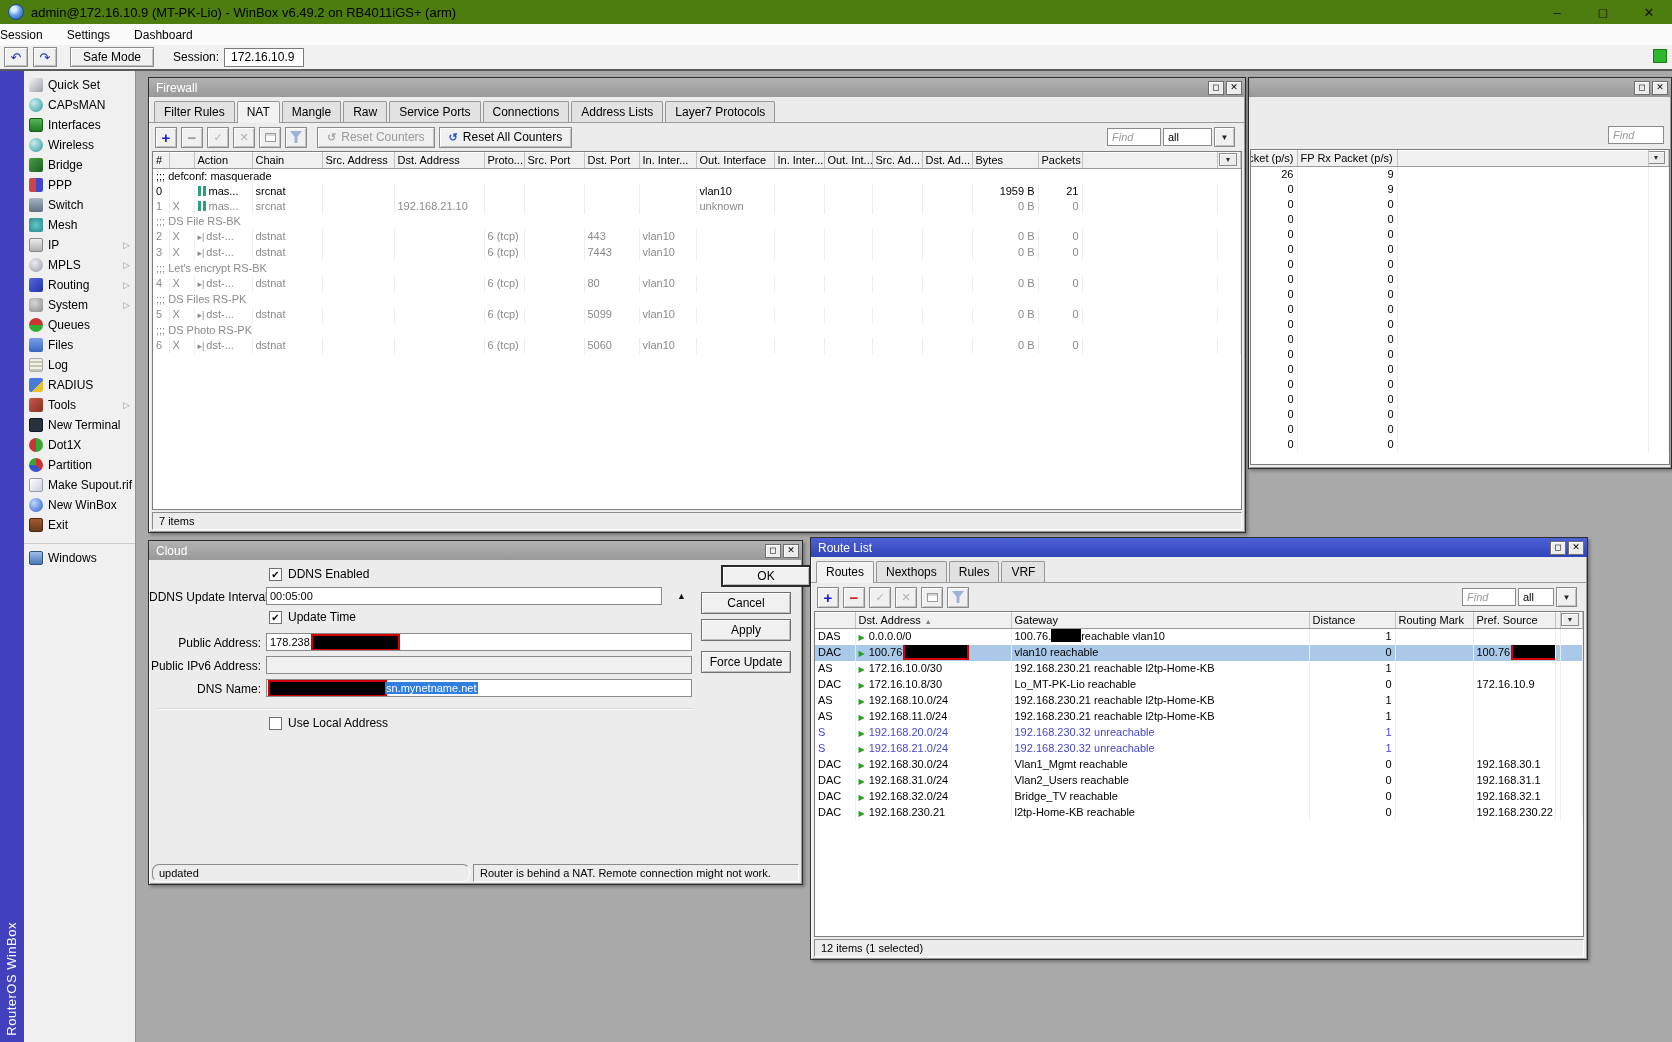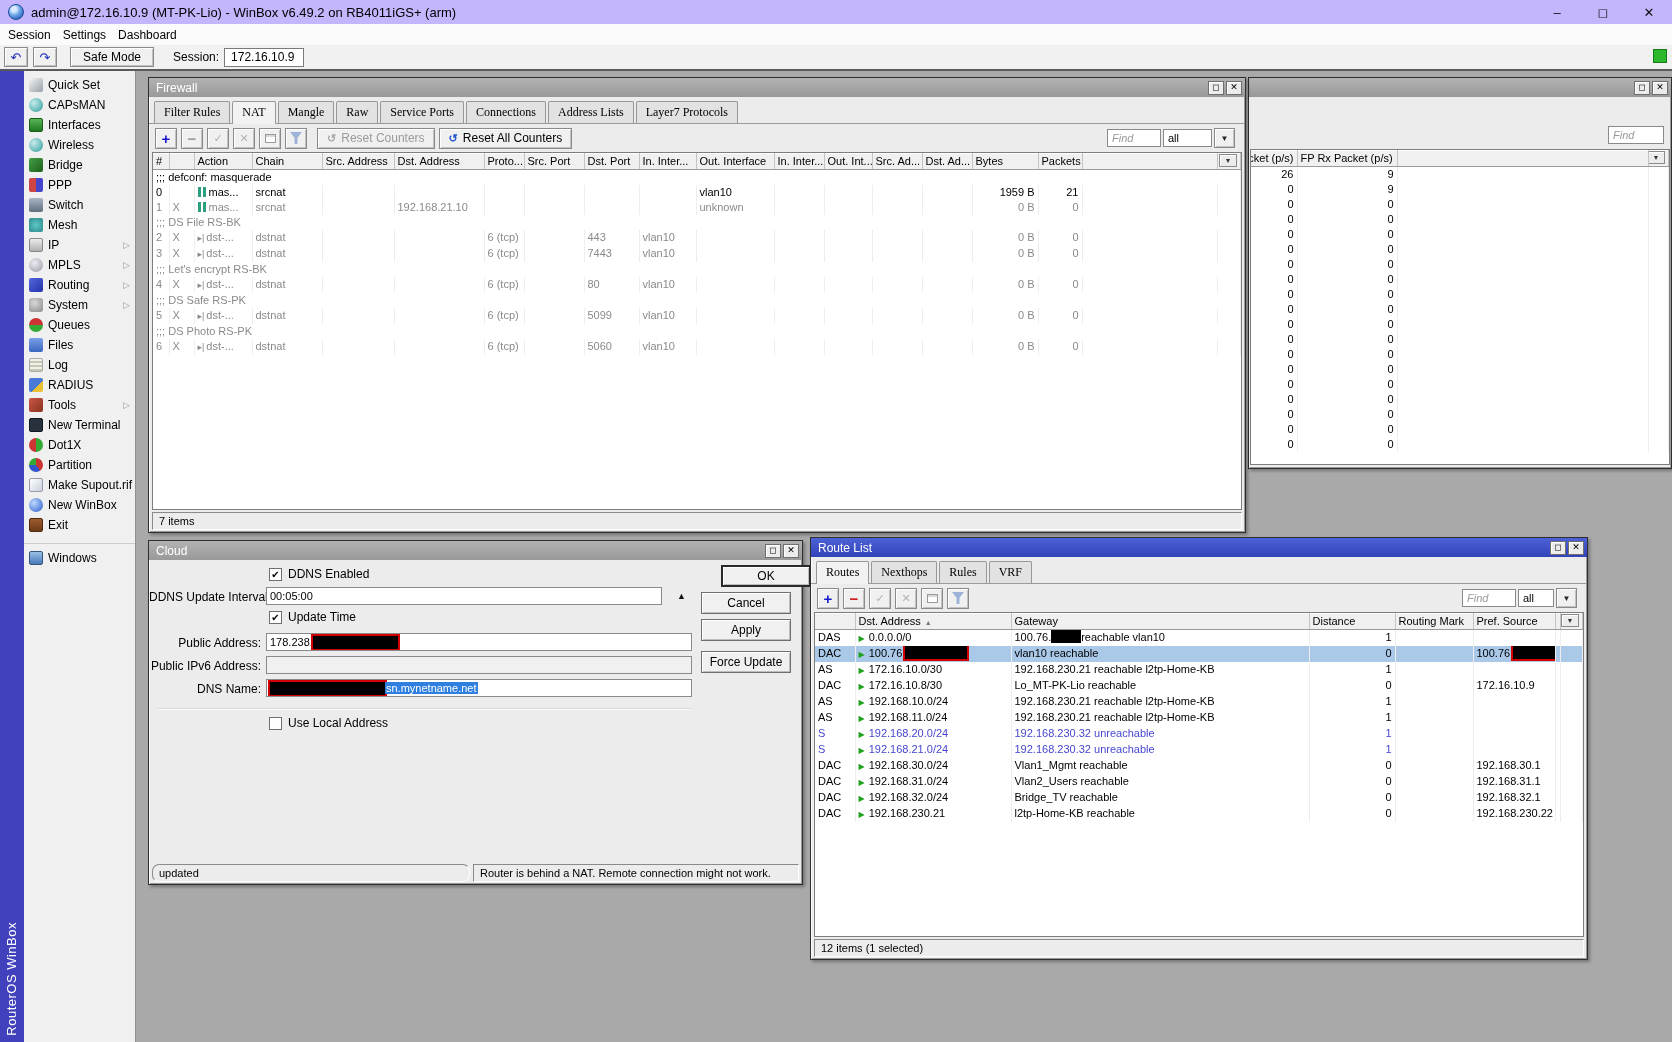--- a/index.html
+++ b/index.html
@@ -1,30 +1,30 @@
 <!DOCTYPE html>
 <html><head>
 <meta charset="utf-8">
 <style>
   html,body{margin:0;padding:0;background:#555;}
   *{box-sizing:border-box;}
   .screen{position:relative;width:1672px;height:1042px;background:#a9a9a9;
     font-family:"Liberation Sans",sans-serif;font-size:12px;overflow:hidden;color:#000;}
 
   
-  .os-titlebar{position:absolute;left:0;top:0;right:0;height:24px;background:#c4b5fd;
+  .os-titlebar{position:absolute;left:0;top:0;right:0;height:24px;background:#4d7c0f;
     display:flex;align-items:center;gap:7px;padding-left:8px;font-size:13px;}
   .winbox-logo{width:16px;height:16px;border-radius:50%;flex:none;
     background:radial-gradient(circle at 35% 30%,#d9ecff 18%,#6fa6e8 45%,#1e56b4 90%);
     border:1px solid #1a4a9a;}
   .os-controls{position:absolute;right:0;top:0;height:25px;display:flex;}
   .os-btn{width:46px;height:25px;display:flex;align-items:center;justify-content:center;
     font-size:13px;color:#111;}
   .menubar{position:absolute;left:0;top:24px;right:0;height:21px;background:#fbfbfb;
-    display:flex;align-items:center;gap:12px;padding-left:8px;}
+    display:flex;align-items:center;gap:24px;padding-left:0;}
   .toolbar{position:absolute;left:0;top:45px;right:0;height:26px;background:#f1f1f1;
     border-bottom:2px solid #5a5a5a;display:flex;align-items:center;gap:5px;padding-left:4px;}
   .tb-sq{width:24px;height:20px;background:#f0f0f0;border:1px solid #8a8a8a;
     box-shadow:inset 1px 1px 0 #fff,inset -1px -1px 0 #c0c0c0;
     display:flex;align-items:center;justify-content:center;color:#2233bb;font-size:13px;}
   .safe-mode{height:20px;margin-left:8px;padding:0 12px;background:#f0f0f0;border:1px solid #8a8a8a;
     box-shadow:inset 1px 1px 0 #fff,inset -1px -1px 0 #c0c0c0;display:flex;align-items:center;}
   .session-label{margin-left:14px;}
   .session-box{height:19px;min-width:80px;background:#fff;border:1px solid #7a7a7a;
     display:flex;align-items:center;padding:0 6px;}
@@ -72,21 +72,21 @@
     box-shadow:inset 1px 1px 0 #fbfbfb,inset -1px -1px 0 #9a9a9a,2px 2px 3px rgba(0,0,0,.3);
     display:flex;flex-direction:column;}
   .titlebar{height:19px;flex:none;display:flex;align-items:center;padding:0 3px 0 7px;
     color:#fff;font-size:12px;}
   .titlebar.inactive{background:linear-gradient(#b2b2b2,#999999);}
   .titlebar.active{background:linear-gradient(#4d61d6,#3143b8);}
   .tb-btns{margin-left:auto;display:flex;gap:2px;}
   .tb-btn{width:16px;height:14px;background:#ececec;border:1px solid #6f6f6f;
     box-shadow:inset 1px 1px 0 #fff;font-size:9px;color:#000;
     display:flex;align-items:center;justify-content:center;line-height:1;}
-  .tabs{flex:none;display:flex;gap:2px;padding:4px 5px 0 5px;border-bottom:1px solid #9a9a9a;font-family:Liberation Serif, serif;}
+  .tabs{flex:none;display:flex;gap:2px;padding:4px 5px 0 5px;border-bottom:1px solid #9a9a9a;}
   .tab{padding:3px 9px;background:#e2e2e2;border:1px solid #979797;border-bottom:none;
     border-radius:2px 2px 0 0;position:relative;}
   .tab.active{background:#f2f2f2;margin-bottom:-1px;padding-bottom:4px;}
   .wtoolbar{flex:none;height:28px;display:flex;align-items:center;gap:4px;padding:0 6px;position:relative;}
   .tbtn{height:21px;min-width:22px;background:#f0f0f0;border:1px solid #8a8a8a;
     box-shadow:inset 1px 1px 0 #fff,inset -1px -1px 0 #c2c2c2;
     display:flex;align-items:center;justify-content:center;font-weight:bold;}
   .g-plus{color:#1818cc;font-size:15px;}
   .g-minus-red{color:#cc1818;font-size:15px;}
   .g-minus-gray{color:#9a9a9a;font-size:15px;}
@@ -644,21 +644,21 @@
               <td></td>
               <td></td>
               <td></td>
               <td></td>
               <td class="ra">0 B</td>
               <td class="ra">0</td>
               <td></td>
               <td></td>
             </tr>
             <tr class="disabled">
-              <td colspan="19">;;; DS Safe RS-PK</td>
+              <td colspan="19">;;; DS Files RS-PK</td>
             </tr>
             <tr class="disabled">
               <td>5</td>
               <td>X</td>
               <td><span class="dst-nat-icon">▸|</span>dst-...</td>
               <td>dstnat</td>
               <td></td>
               <td></td>
               <td>6 (tcp)</td>
               <td></td>

